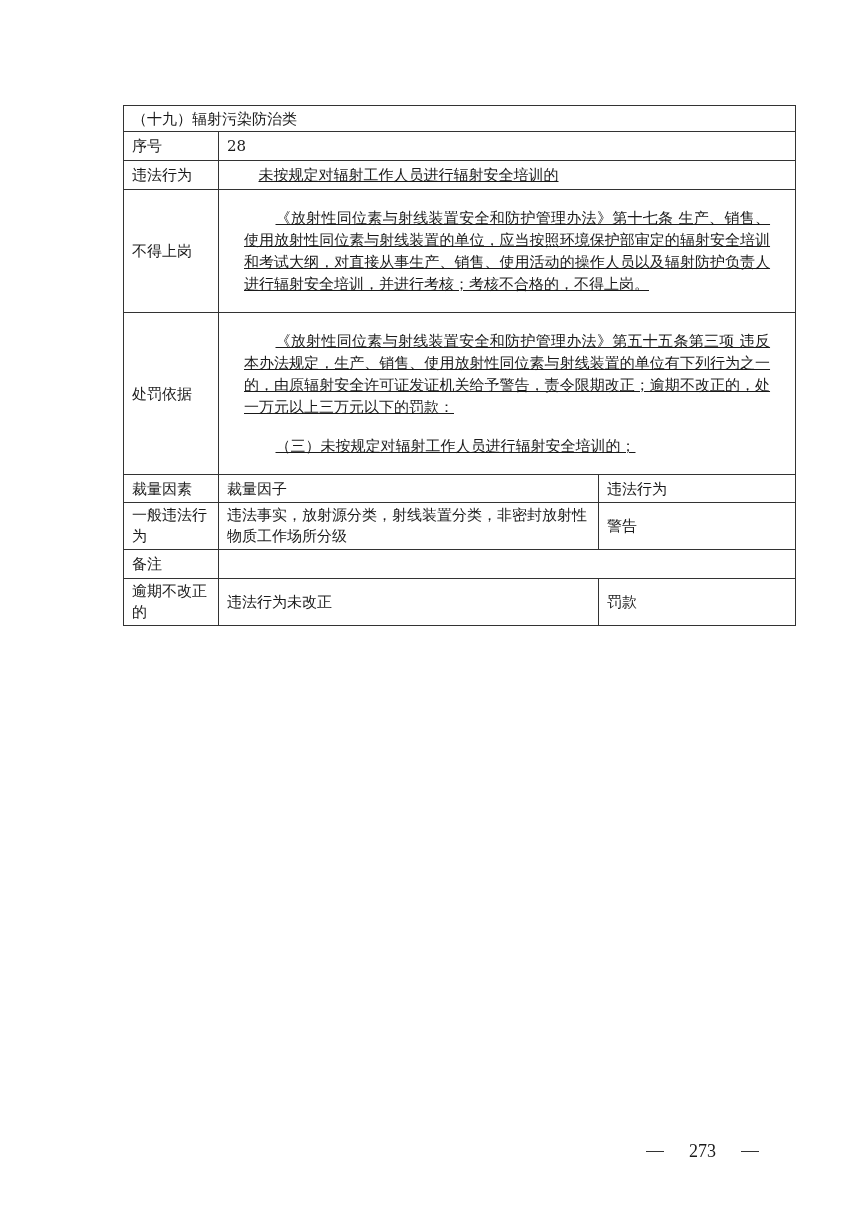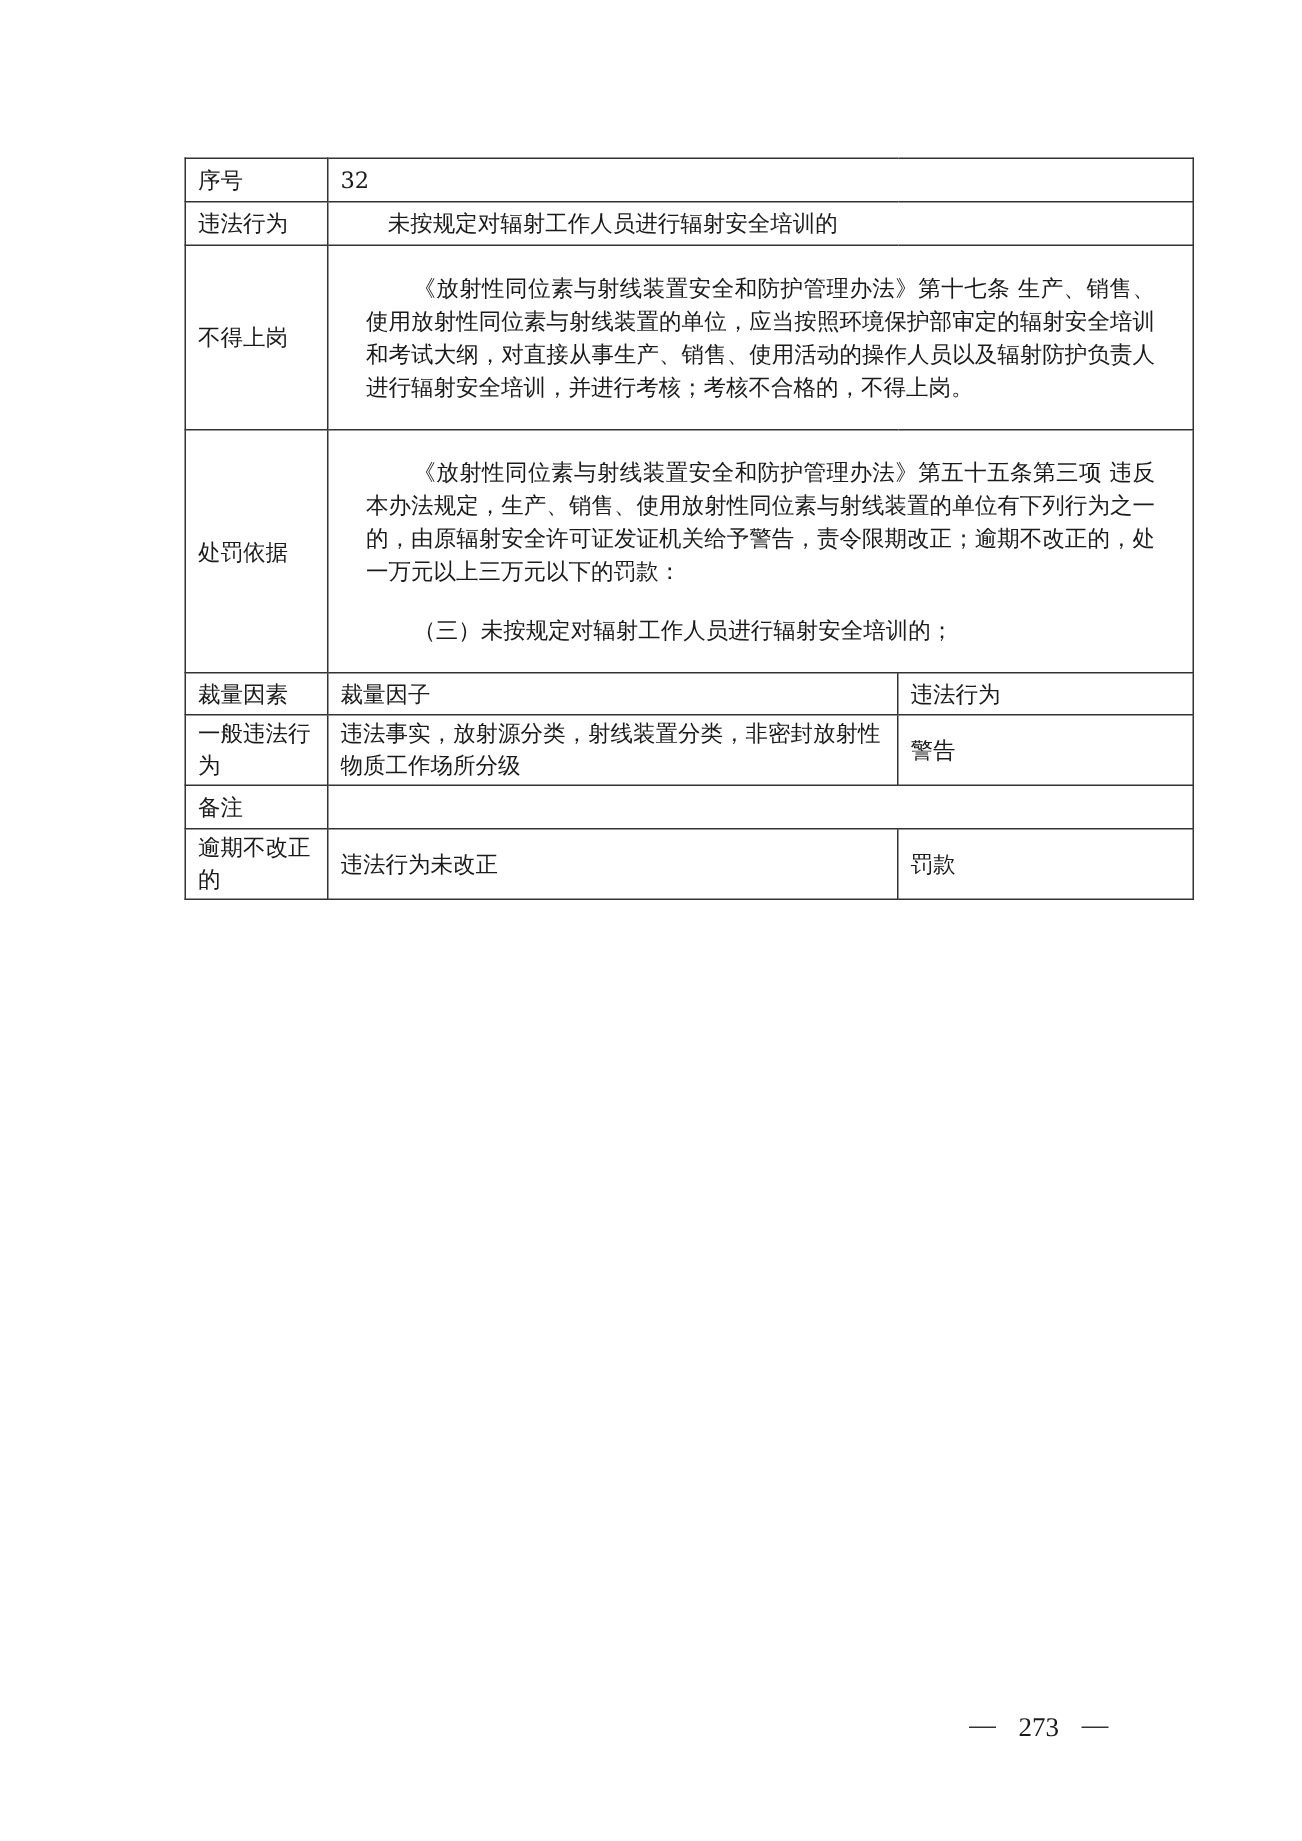--- a/index.html
+++ b/index.html
@@ -11,42 +11,45 @@
     table.main {
       position: absolute; left: 123px; top: 105px;
       width: 672px; border-collapse: collapse; table-layout: fixed;
       font-size: 15px; line-height: 22px;
     }
     table.main td {
       border: 1px solid #333; padding: 0 8px; vertical-align: middle;
     }
     td.lbl { width: 79px; }
     td.lbl2 { line-height: 21px; }
-    .indent { text-indent: 2.1em; }
+    .indent { text-indent: 2.1em; text-decoration: underline; }
     .para { margin: 17px; text-align: justify; }
     .pageno {
       position: absolute; left: 646px; top: 1141px;
       font-size: 18px; font-family: "Liberation Serif", serif;
-      display: flex; align-items: center; gap: 15px;
+      display: flex; align-items: center; gap: 25px;
     }
     .dash { display: inline-block; width: 18px; height: 1px; background: #333; }
   </style>
 </head>
 <body>
 
 <table class="main">
   <colgroup>
     <col style="width:95px">
     <col style="width:380px">
     <col style="width:197px">
   </colgroup>
   <tbody>
+      <tr style="height:26px">
+    <td colspan="3">（十九）辐射污染防治类</td>
+  </tr>
   <tr style="height:29px">
     <td class="lbl">序号</td>
-    <td colspan="2">32</td>
+    <td colspan="2">28</td>
   </tr>
   <tr style="height:29px">
     <td class="lbl">违法行为</td>
     <td colspan="2" class="indent">未按规定对辐射工作人员进行辐射安全培训的</td>
   </tr>
   <tr style="height:115px">
     <td class="lbl">不得上岗</td>
     <td colspan="2">
       <p class="para indent">《放射性同位素与射线装置安全和防护管理办法》第十七条 生产、销售、使用放射性同位素与射线装置的单位，应当按照环境保护部审定的辐射安全培训和考试大纲，对直接从事生产、销售、使用活动的操作人员以及辐射防护负责人进行辐射安全培训，并进行考核；考核不合格的，不得上岗。</p>
     </td>

